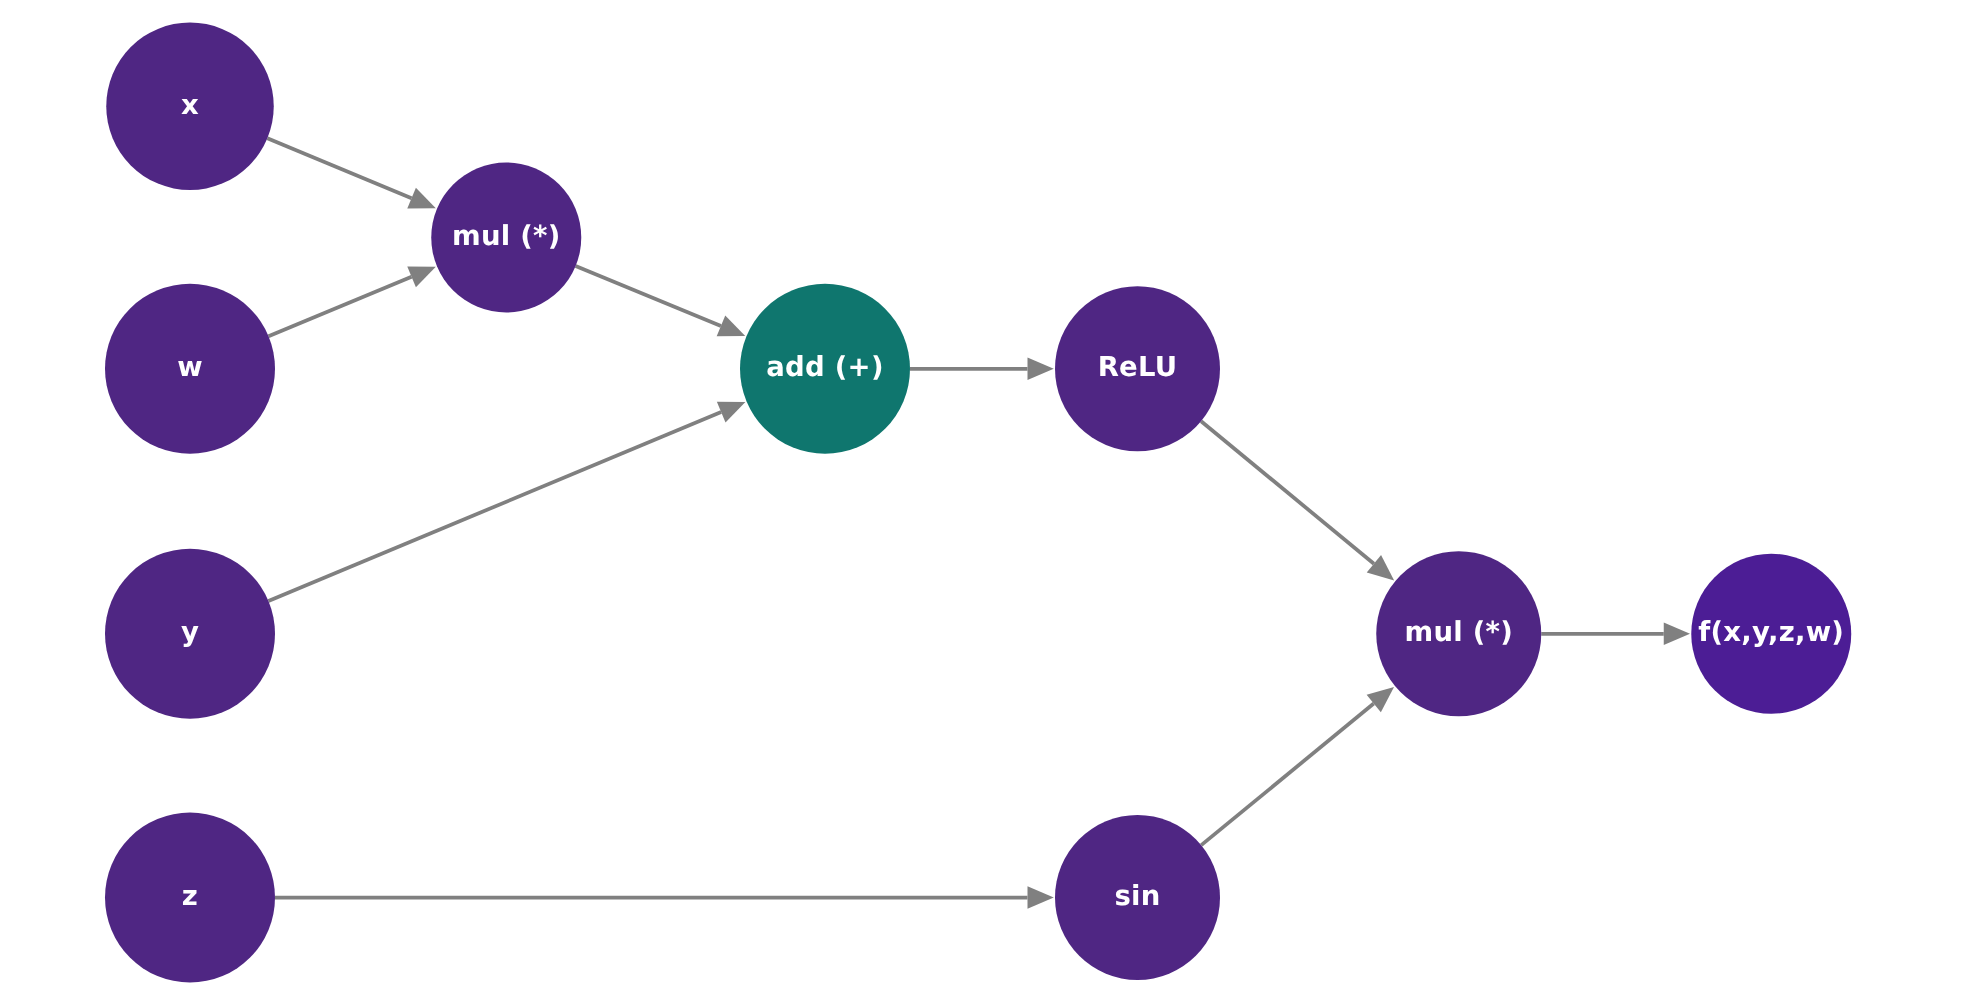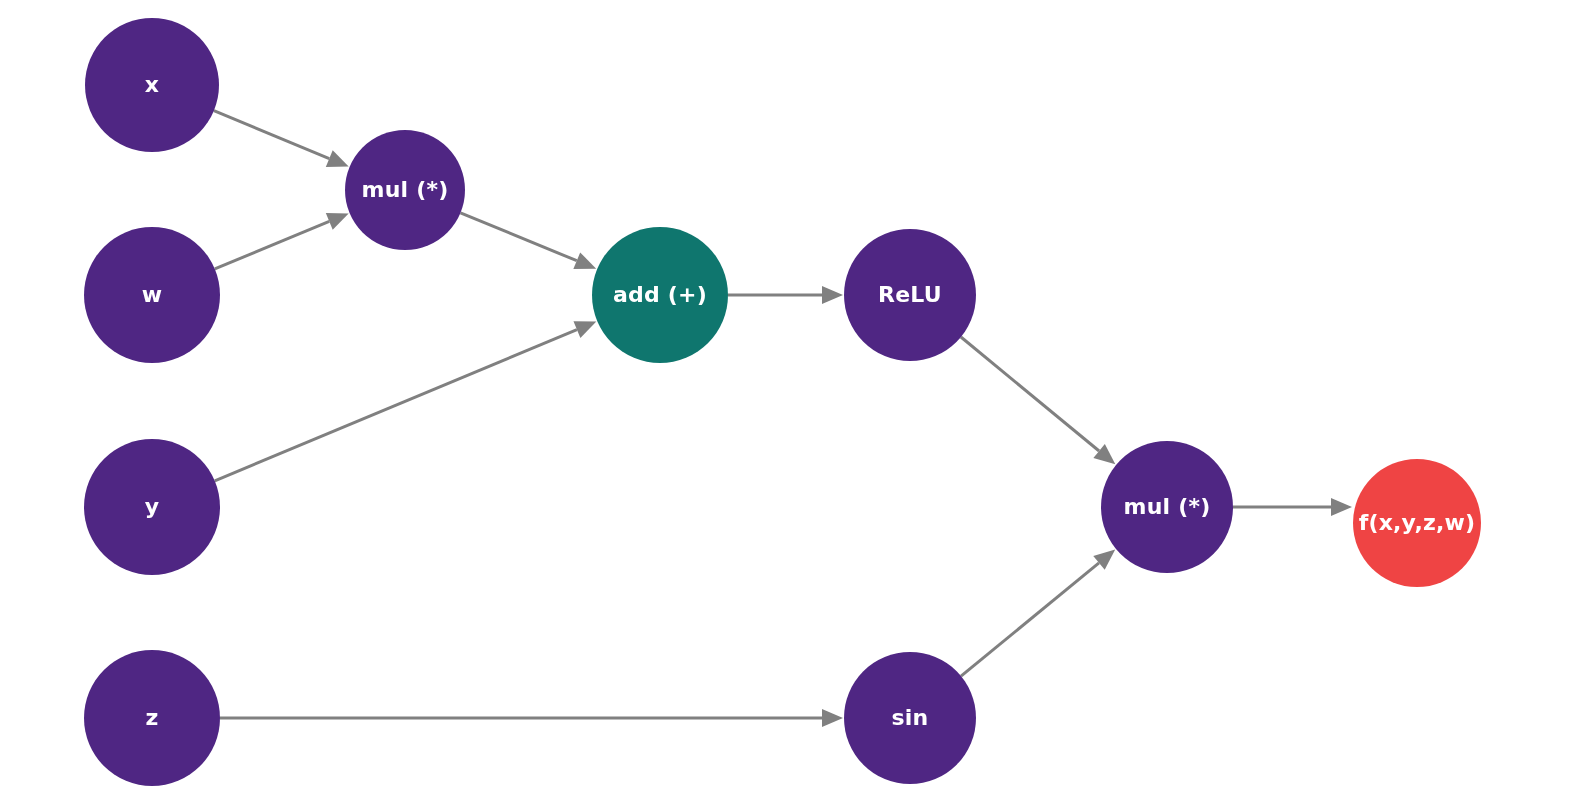--- a/index.html
+++ b/index.html
@@ -116,17 +116,17 @@
       </div>
       <div class="graph-node" style="left: 844px; top: 652px; width: 132px; height: 132px; background: rgb(79, 38, 131);">
         <span class="node-label" style="font-size: 22px; color: rgb(255, 255, 255);">sin</span>
       </div>
       <div class="graph-node" style="left: 844px; top: 229px; width: 132px; height: 132px; background: rgb(79, 38, 131);">
         <span class="node-label" style="font-size: 22px; color: rgb(255, 255, 255);">ReLU</span>
       </div>
       <div class="graph-node" style="left: 1101px; top: 441px; width: 132px; height: 132px; background: rgb(79, 38, 131);">
         <span class="node-label" style="font-size: 22px; color: rgb(255, 255, 255);">mul (*)</span>
       </div>
-      <div class="graph-node" style="left: 1353px; top: 459px; width: 128px; height: 128px; background: #ef4444;">
+      <div class="graph-node" style="left: 1353px; top: 443px; width: 128px; height: 128px; background: #4c1d95;">
         <span class="node-label" style="font-size: 22px; color: rgb(255, 255, 255);">f(x,y,z,w)</span>
       </div>
     </div>
 </div>
 
 </body></html>

